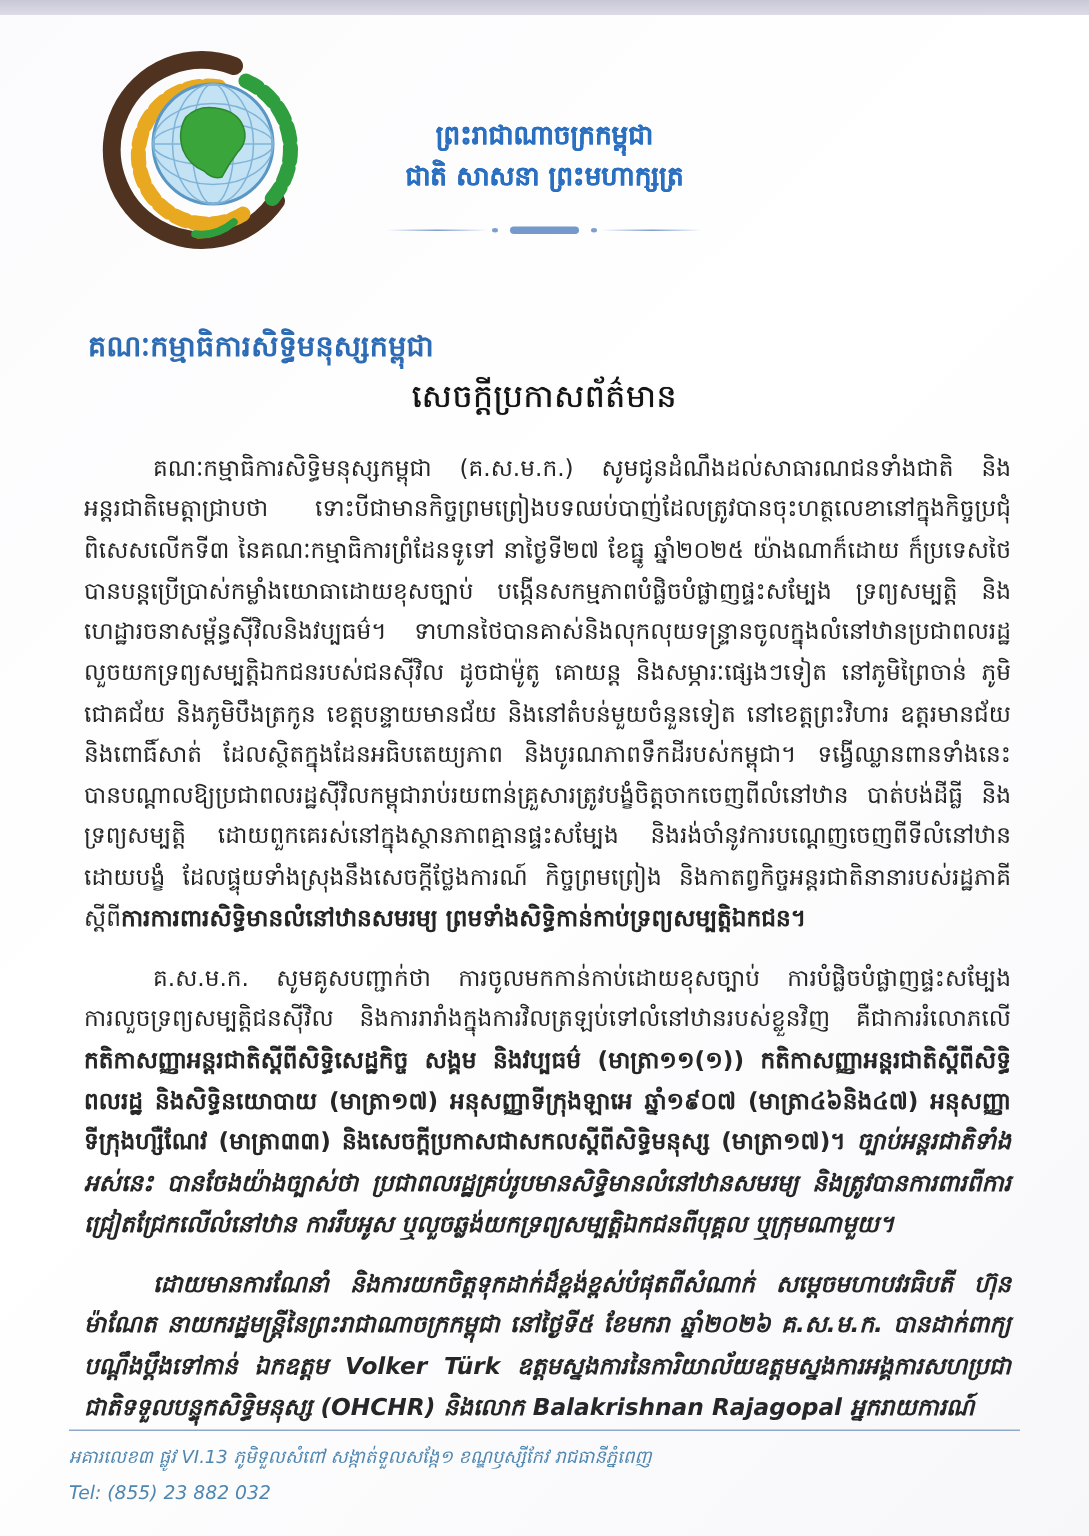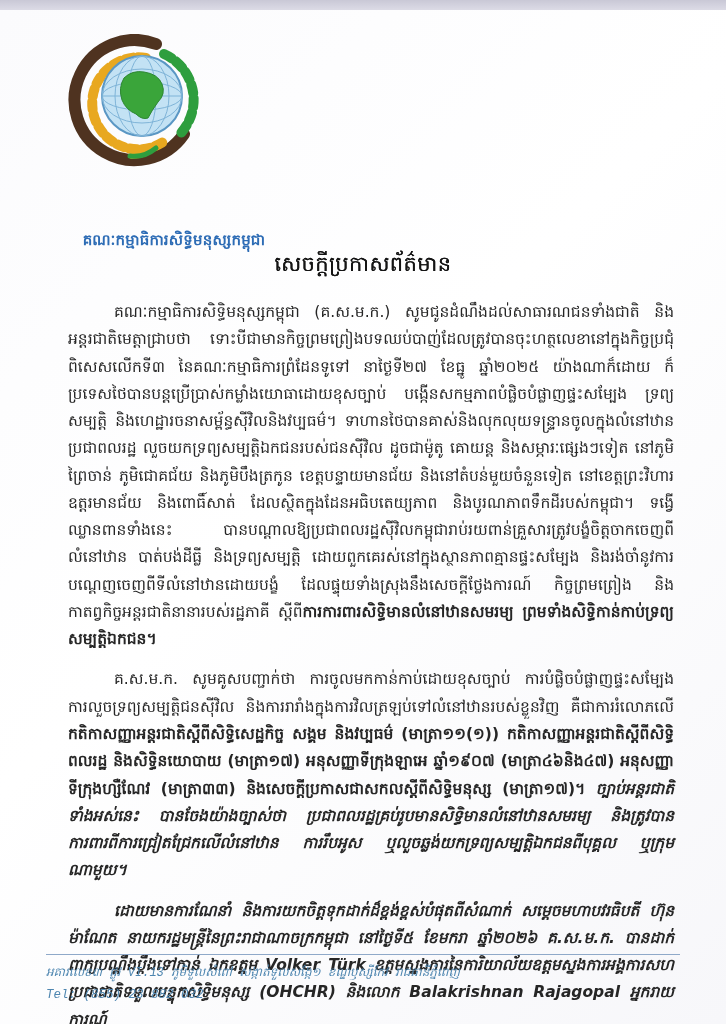--- a/index.html
+++ b/index.html
@@ -21,23 +21,23 @@
     padding: 12px 52px 0 52px;
     position: relative;
   }
   
   .header { position: relative; height: 222px; }
   .logo-wrap {
     position: absolute; left: 12px; top: 12px;
     width: 144px; height: 144px;
   }
   .org-name {
-    position: absolute; left: -8px; top: 208px;
+    position: absolute; left: -8px; top: 196px;
     width: 260px; text-align: center;
-    font-weight: bold; font-size: 15px;
+    font-weight: bold; font-size: 19px;
     color: #2d6cb5;
     letter-spacing: 0.2px;
     white-space: nowrap;
   }
   .kingdom-block {
     position: absolute; left: 0; right: 0; top: 56px;
     text-align: center;
   }
   .kingdom-line {
     font-weight: bold; font-size: 17.5px; line-height: 1.55;
@@ -57,38 +57,37 @@
     margin-top: 6px;
     text-align: center;
     font-size: 21px; font-weight: normal;
     color: #141414;
     letter-spacing: 0.4px;
     text-shadow: 0 0 0.5px #141414;
   }
   
   .body-text { margin-top: 18px; }
   .para {
-    margin: 0 0 13px 16px;
+    margin: 0 0 13px 4px;
     font-size: 15.5px;
     line-height: 1.76;
     text-align: justify;
     text-indent: 46px;
     color: #262626;
   }
   .seg-normal { font-weight: normal; font-style: normal; }
   .seg-bold { font-weight: bold; }
   .seg-italic { font-style: italic; font-weight: bold; }
   .seg-bold-italic { font-weight: bold; font-style: italic; }
   .para.italic-para { font-style: italic; }
   
   .footer {
     position: absolute; left: 46px; right: 46px; bottom: 22px;
     border-top: 1.5px solid #8fa9c9;
     padding-top: 9px;
-    font-family: Liberation Mono, monospace;
   }
   .footer-khmer {
     font-size: 12px; font-style: italic;
     color: #4e86b0;
     margin-bottom: 6px;
   }
   .footer-row {
     display: flex; justify-content: space-between; align-items: baseline;
   }
   .footer-english {
@@ -129,20 +128,31 @@
 
         <path d="M100,20 A50,50 0 0,1 116,100" fill="none" stroke="#2e9e3e" stroke-width="10" stroke-linecap="round" stroke-dasharray="9,5"></path>
 
         <path d="M92,112 q-10,10 -24,10" fill="none" stroke="#e8a820" stroke-width="6" stroke-linecap="round"></path>
         <path d="M66,122 q14,2 26,-8" fill="none" stroke="#2e9e3e" stroke-width="5" stroke-linecap="round"></path>
       </svg>
     </div>
 
     <div class="org-name">គណៈកម្មាធិការសិទ្ធិមនុស្សកម្ពុជា</div>
 
+    <div class="kingdom-block">
+      <div class="kingdom-line">ព្រះរាជាណាចក្រកម្ពុជា</div>
+      <div class="kingdom-line">ជាតិ សាសនា ព្រះមហាក្សត្រ</div>
+      <div class="header-divider">
+        <div class="hd-line"></div>
+        <div class="hd-dot"></div>
+        <div class="hd-core"></div>
+        <div class="hd-dot"></div>
+        <div class="hd-line"></div>
+      </div>
+    </div>
   </div>
 
   <div class="doc-title">សេចក្តីប្រកាសព័ត៌មាន</div>
 
   <div class="body-text">
       <p class="para"><span class="seg-normal">គណៈកម្មាធិការសិទ្ធិមនុស្សកម្ពុជា (គ.ស.ម.ក.) សូមជូនដំណឹងដល់សាធារណជនទាំងជាតិ និងអន្តរជាតិមេត្តាជ្រាបថា ទោះបីជាមានកិច្ចព្រមព្រៀងបទឈប់បាញ់ដែលត្រូវបានចុះហត្ថលេខានៅក្នុងកិច្ចប្រជុំពិសេសលើកទី៣ នៃគណៈកម្មាធិការព្រំដែនទូទៅ នាថ្ងៃទី២៧ ខែធ្នូ ឆ្នាំ២០២៥ យ៉ាងណាក៏ដោយ ក៏ប្រទេសថៃបានបន្តប្រើប្រាស់កម្លាំងយោធាដោយខុសច្បាប់ បង្កើនសកម្មភាពបំផ្លិចបំផ្លាញផ្ទះសម្បែង ទ្រព្យសម្បត្តិ និងហេដ្ឋារចនាសម្ព័ន្ធស៊ីវិលនិងវប្បធម៌។ ទាហានថៃបានគាស់និងលុកលុយទន្ទ្រានចូលក្នុងលំនៅឋានប្រជាពលរដ្ឋ លួចយកទ្រព្យសម្បត្តិឯកជនរបស់ជនស៊ីវិល ដូចជាម៉ូតូ គោយន្ត និងសម្ភារៈផ្សេងៗទៀត នៅភូមិព្រៃចាន់ ភូមិជោគជ័យ និងភូមិបឹងត្រកូន ខេត្តបន្ទាយមានជ័យ និងនៅតំបន់មួយចំនួនទៀត នៅខេត្តព្រះវិហារ ឧត្តរមានជ័យ និងពោធិ៍សាត់ ដែលស្ថិតក្នុងដែនអធិបតេយ្យភាព និងបូរណភាពទឹកដីរបស់កម្ពុជា។ ទង្វើឈ្លានពានទាំងនេះ បានបណ្តាលឱ្យប្រជាពលរដ្ឋស៊ីវិលកម្ពុជារាប់រយពាន់គ្រួសារត្រូវបង្ខំចិត្តចាកចេញពីលំនៅឋាន បាត់បង់ដីធ្លី និងទ្រព្យសម្បត្តិ ដោយពួកគេរស់នៅក្នុងស្ថានភាពគ្មានផ្ទះសម្បែង និងរង់ចាំនូវការបណ្តេញចេញពីទីលំនៅឋានដោយបង្ខំ ដែលផ្ទុយទាំងស្រុងនឹងសេចក្តីថ្លែងការណ៍ កិច្ចព្រមព្រៀង និងកាតព្វកិច្ចអន្តរជាតិនានារបស់រដ្ឋភាគី ស្តីពី</span><span class="seg-bold">ការការពារសិទ្ធិមានលំនៅឋានសមរម្យ ព្រមទាំងសិទ្ធិកាន់កាប់ទ្រព្យសម្បត្តិឯកជន។</span></p>
       <p class="para"><span class="seg-normal">គ.ស.ម.ក. សូមគូសបញ្ជាក់ថា ការចូលមកកាន់កាប់ដោយខុសច្បាប់ ការបំផ្លិចបំផ្លាញផ្ទះសម្បែង ការលួចទ្រព្យសម្បត្តិជនស៊ីវិល និងការរារាំងក្នុងការវិលត្រឡប់ទៅលំនៅឋានរបស់ខ្លួនវិញ គឺជាការរំលោភលើ </span><span class="seg-bold">កតិកាសញ្ញាអន្តរជាតិស្តីពីសិទ្ធិសេដ្ឋកិច្ច សង្គម និងវប្បធម៌ (មាត្រា១១(១)) កតិកាសញ្ញាអន្តរជាតិស្តីពីសិទ្ធិពលរដ្ឋ និងសិទ្ធិនយោបាយ (មាត្រា១៧) អនុសញ្ញាទីក្រុងឡាអេ ឆ្នាំ១៩០៧ (មាត្រា៤៦និង៤៧) អនុសញ្ញាទីក្រុងហ្សឺណែវ (មាត្រា៣៣) និងសេចក្តីប្រកាសជាសកលស្តីពីសិទ្ធិមនុស្ស (មាត្រា១៧)។ </span><span class="seg-bold-italic">ច្បាប់អន្តរជាតិទាំងអស់នេះ បានចែងយ៉ាងច្បាស់ថា ប្រជាពលរដ្ឋគ្រប់រូបមានសិទ្ធិមានលំនៅឋានសមរម្យ និងត្រូវបានការពារពីការជ្រៀតជ្រែកលើលំនៅឋាន ការរឹបអូស ឬលួចឆ្លង់យកទ្រព្យសម្បត្តិឯកជនពីបុគ្គល ឬក្រុមណាមួយ។</span></p>
       <p class="para italic-para"><span class="seg-italic">ដោយមានការណែនាំ និងការយកចិត្តទុកដាក់ដ៏ខ្ពង់ខ្ពស់បំផុតពីសំណាក់ </span><span class="seg-bold-italic">សម្តេចមហាបវរធិបតី ហ៊ុន ម៉ាណែត</span><span class="seg-italic"> នាយករដ្ឋមន្ត្រីនៃព្រះរាជាណាចក្រកម្ពុជា នៅថ្ងៃទី៥ ខែមករា ឆ្នាំ២០២៦ គ.ស.ម.ក. បានដាក់ពាក្យបណ្តឹងប្តឹងទៅកាន់ ឯកឧត្តម </span><span class="seg-bold-italic">Volker Türk</span><span class="seg-italic"> ឧត្តមស្នងការនៃការិយាល័យឧត្តមស្នងការអង្គការសហប្រជាជាតិទទួលបន្ទុកសិទ្ធិមនុស្ស (OHCHR) និងលោក </span><span class="seg-bold-italic">Balakrishnan Rajagopal</span><span class="seg-italic"> អ្នករាយការណ៍</span></p>
     </div>
 

